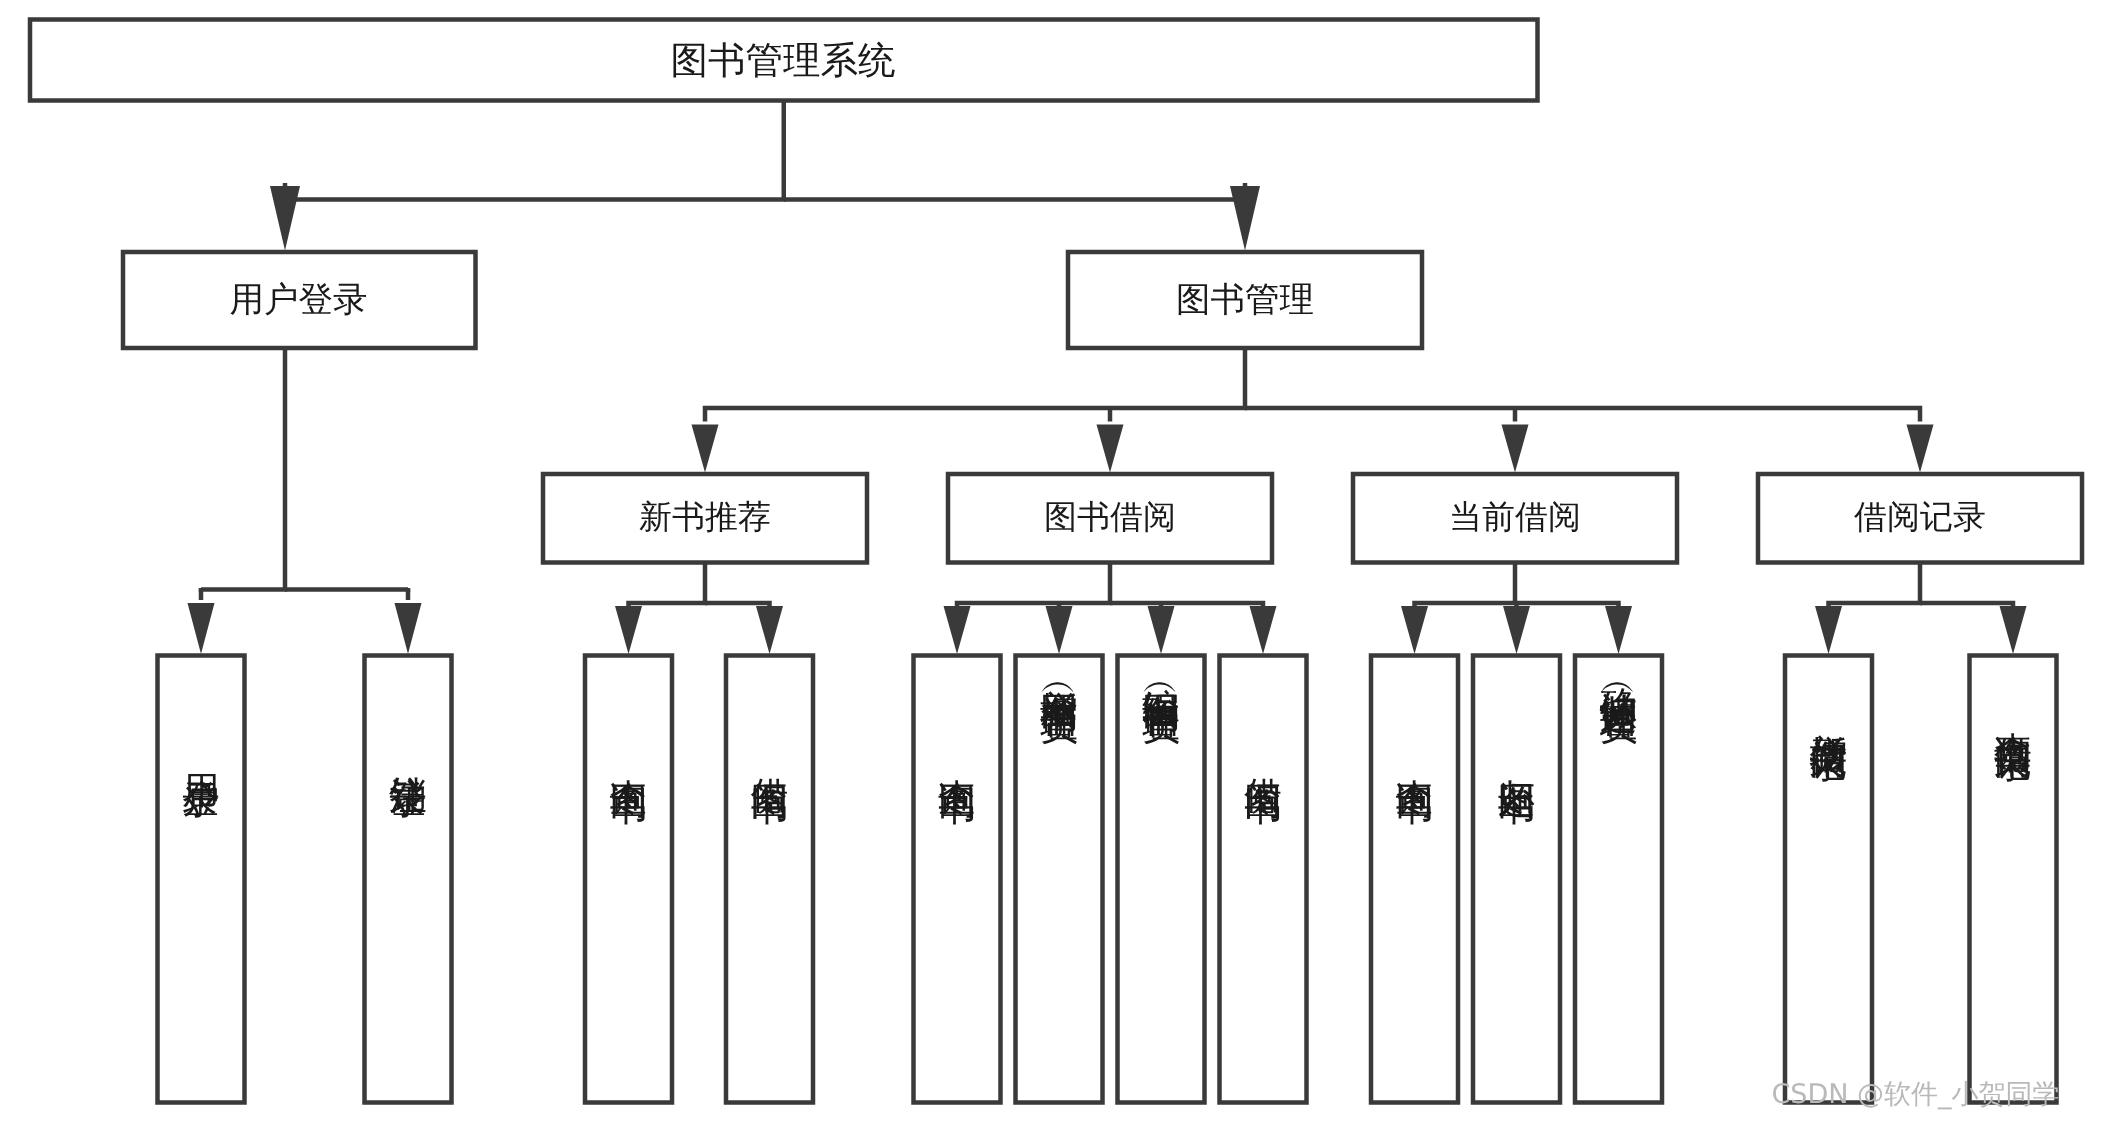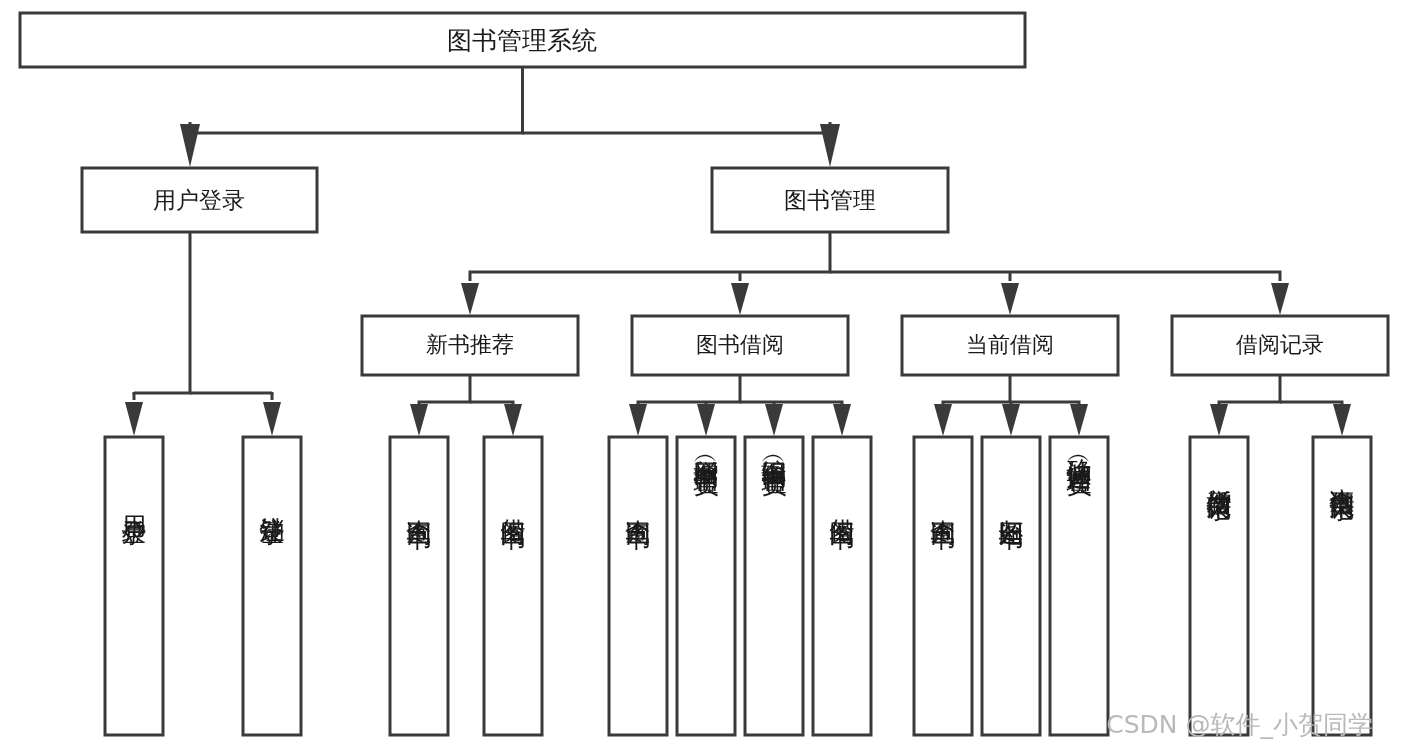--- a/index.html
+++ b/index.html
@@ -55,21 +55,21 @@
   }
   .arrowhead {
     fill: #3a3a3a;
     stroke: none;
   }
   .watermark {
     position: absolute;
     right: 10px;
     bottom: 6px;
     font-family: "DejaVu Sans", "Liberation Sans", sans-serif;
-    font-size: 25px;
+    font-size: 18px;
     color: #b9b9b9;
     white-space: nowrap;
     pointer-events: none;
   }
 </style>
 </head>
 <body>
 
 <div id="diagram-root">
   <svg class="diagram" viewBox="0 0 1405 747" xmlns="http://www.w3.org/2000/svg">

